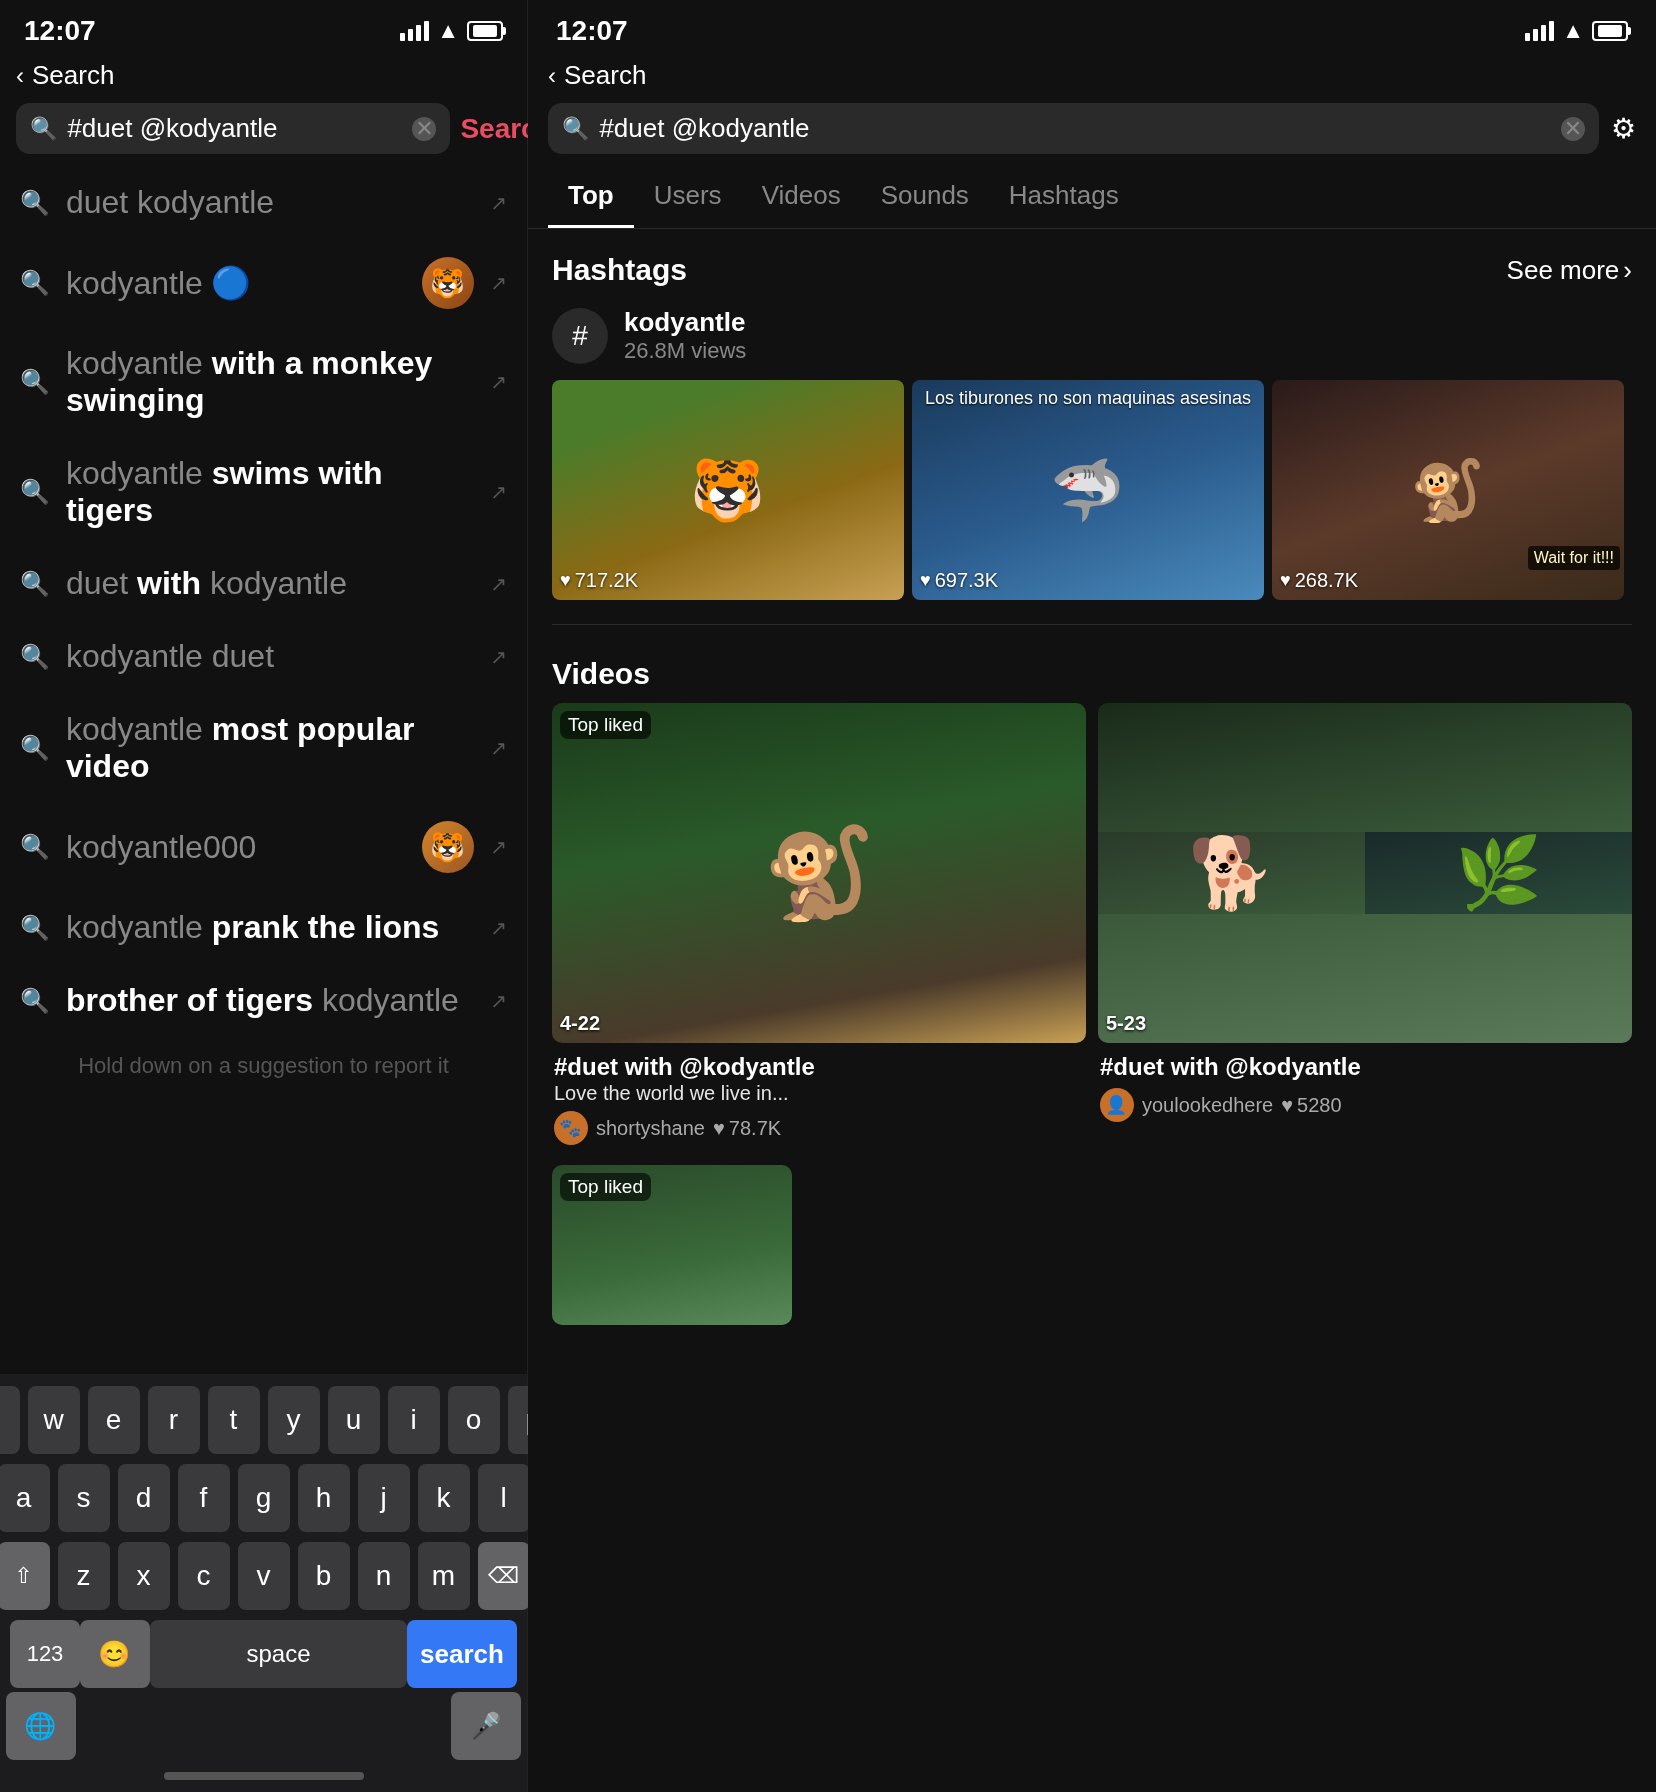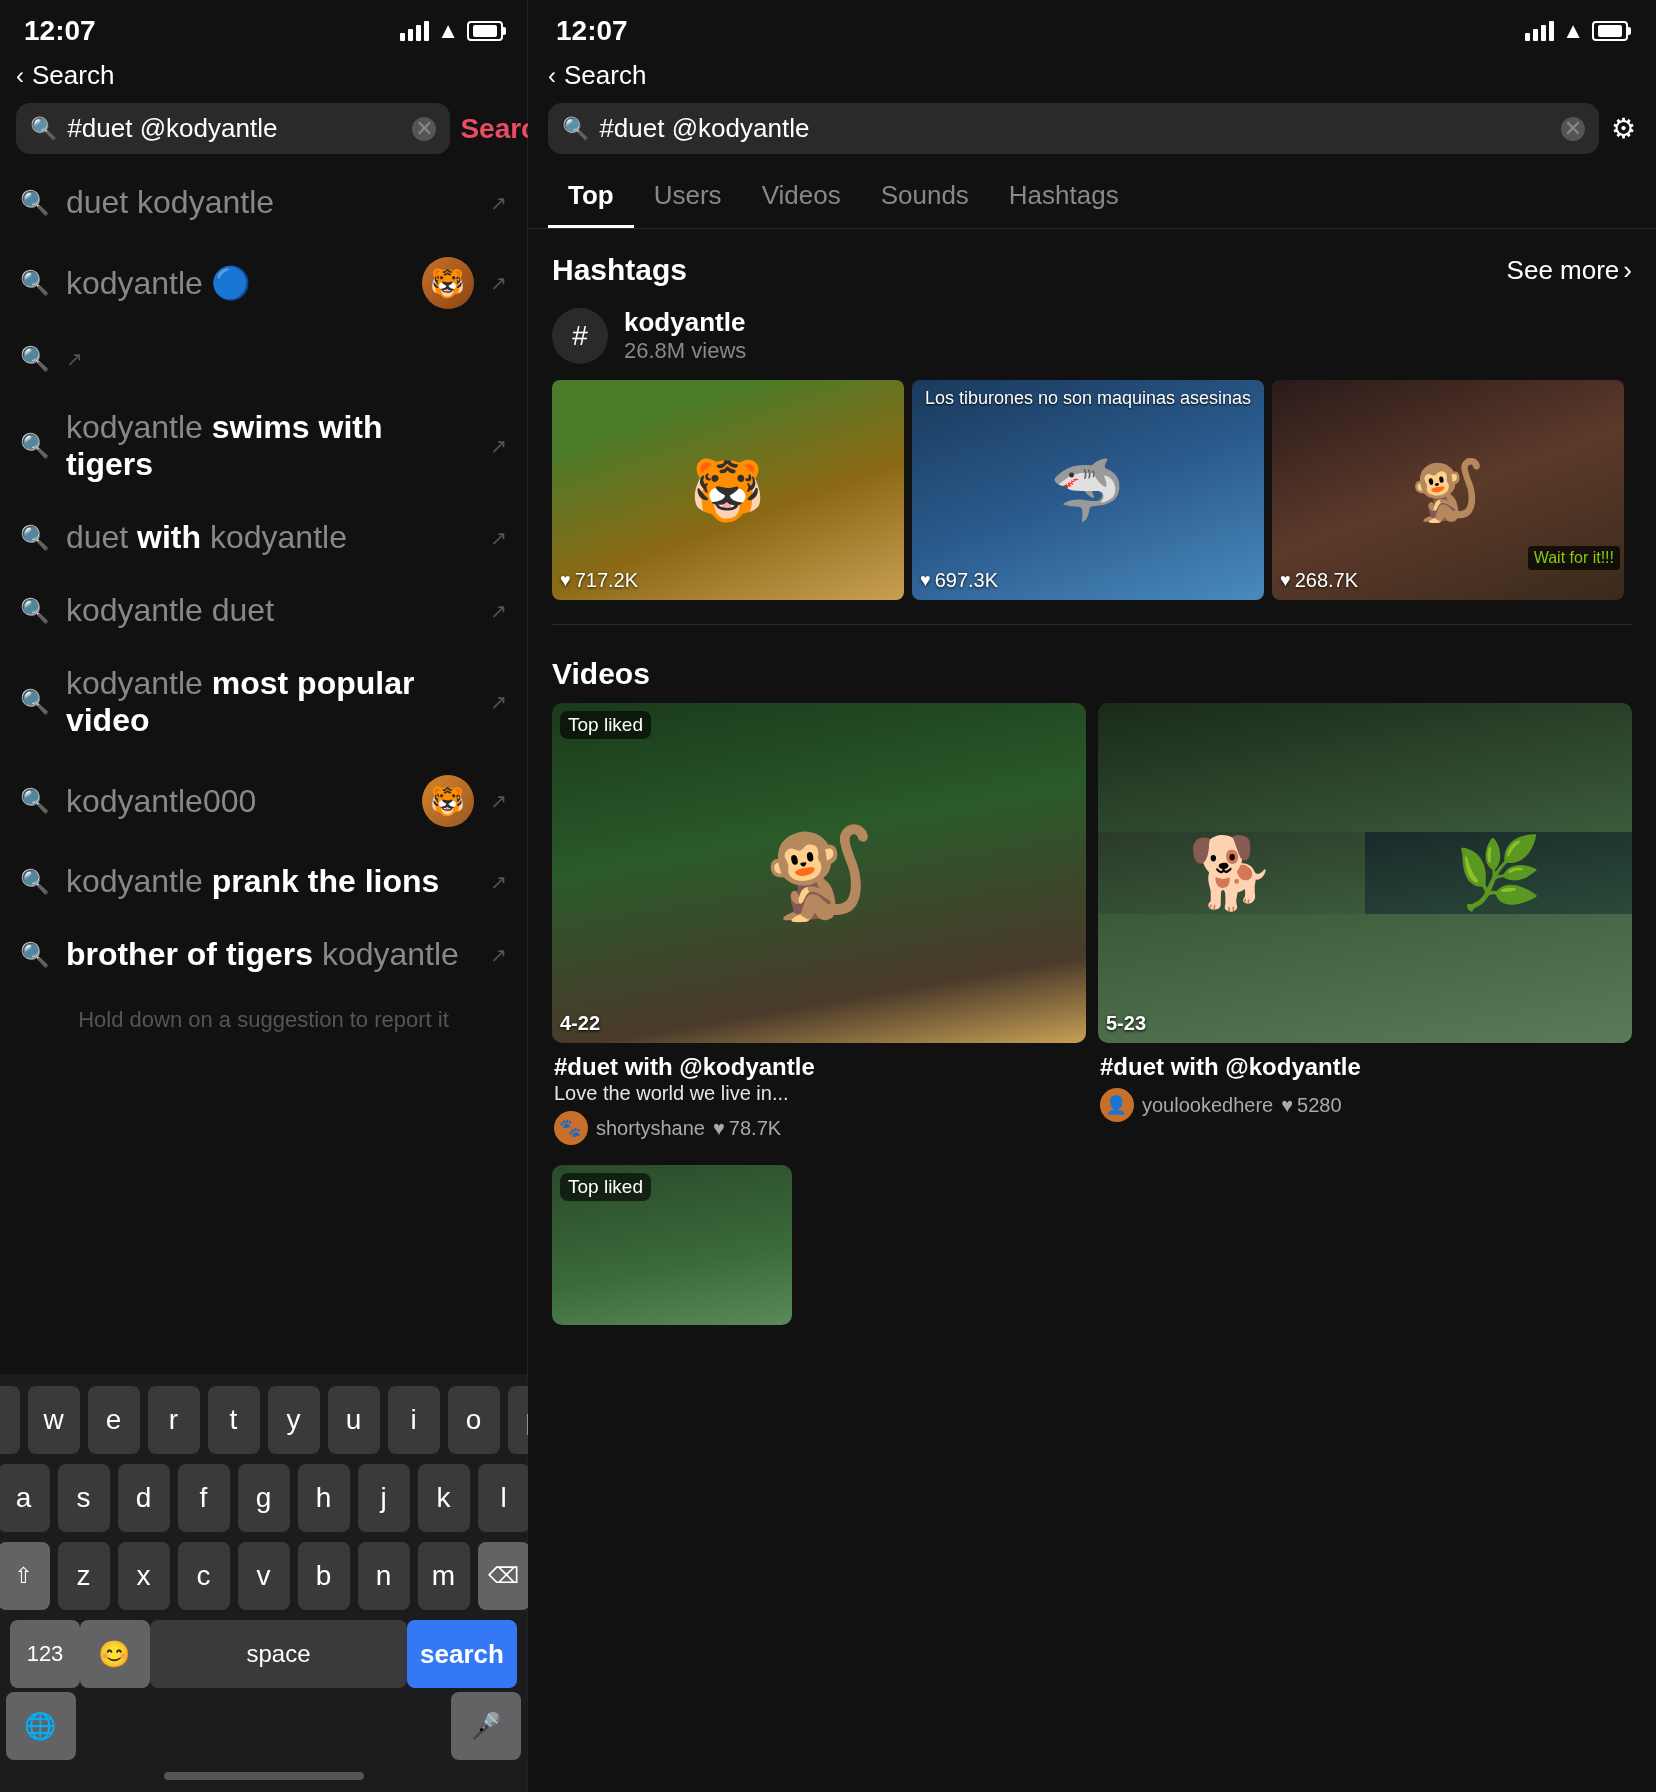--- a/index.html
+++ b/index.html
@@ -469,21 +469,21 @@
       font-size: 18px;
       text-align: center;
       padding: 0 4px;
       text-shadow: 0 1px 2px #000;
     }
     .wait-badge {
       position: absolute;
       bottom: 30px;
       right: 4px;
       background: rgba(0,0,0,0.7);
-      color: #84cc16;
+      color: #fef9c3;
       font-size: 16px;
       padding: 3px 6px;
       border-radius: 4px;
     }
 
     
     .videos-grid {
       display: flex;
       padding: 0 24px 8px;
       gap: 12px;
@@ -656,20 +656,21 @@
       <span class="suggestion-search-icon">🔍</span>
       <span class="suggestion-text">kodyantle 🔵</span>
       <div class="suggestion-avatar">
         <div class="avatar-tiger">🐯</div>
       </div>
       <span class="suggestion-arrow">↗</span>
     </div>
 
     <div class="suggestion-item">
       <span class="suggestion-search-icon">🔍</span>
+      <span class="suggestion-text">kodyantle <b>with a monkey swinging</b></span>
       <span class="suggestion-arrow">↗</span>
     </div>
 
     <div class="suggestion-item">
       <span class="suggestion-search-icon">🔍</span>
       <span class="suggestion-text">kodyantle <b>swims with tigers</b></span>
       <span class="suggestion-arrow">↗</span>
     </div>
 
     <div class="suggestion-item">

